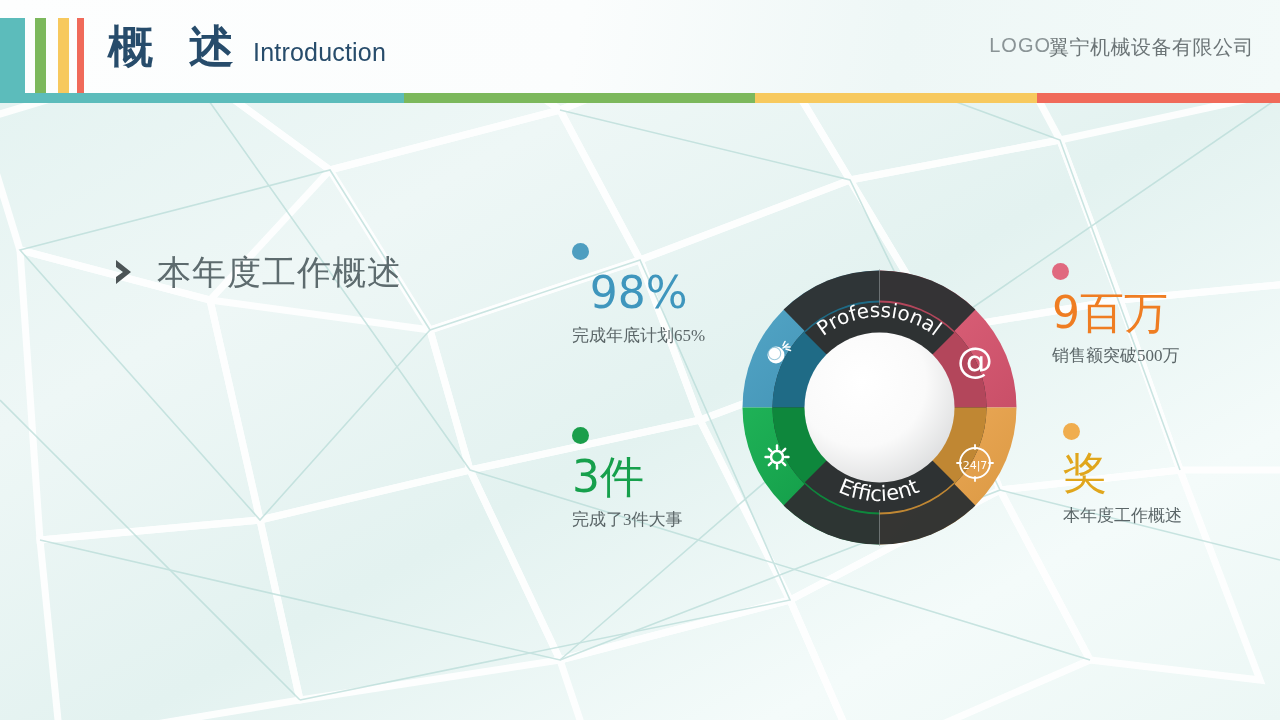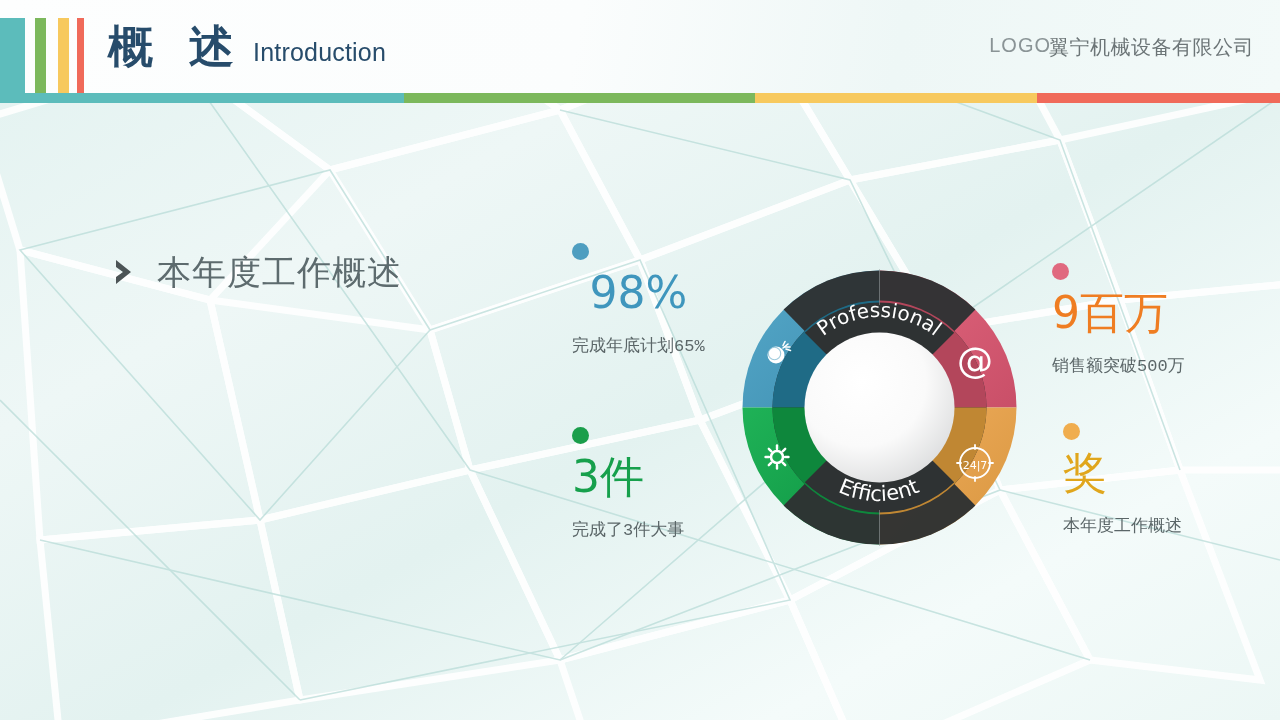--- a/index.html
+++ b/index.html
@@ -141,22 +141,22 @@
   .stat-big {
     font-size: 44px;
     line-height: 54px;
     margin-top: 6px;
     font-family: "DejaVu Sans", "Liberation Sans", sans-serif;
     white-space: nowrap;
   }
   .stat-sub {
     font-size: 17px;
     color: #5b6668;
-    margin-top: 14px;
-    font-family: Liberation Mono, monospace;
+    margin-top: 4px;
+    font-family: Liberation Serif, serif;
     white-space: nowrap;
   }
 
   #stat-0 { left: 572px; top: 243px; text-align: center; }
   #stat-1 { left: 572px; top: 427px; }
   #stat-2 { left: 1052px; top: 263px; }
   #stat-3 { left: 1063px; top: 423px; }
 
   
   #donut-wrap {

